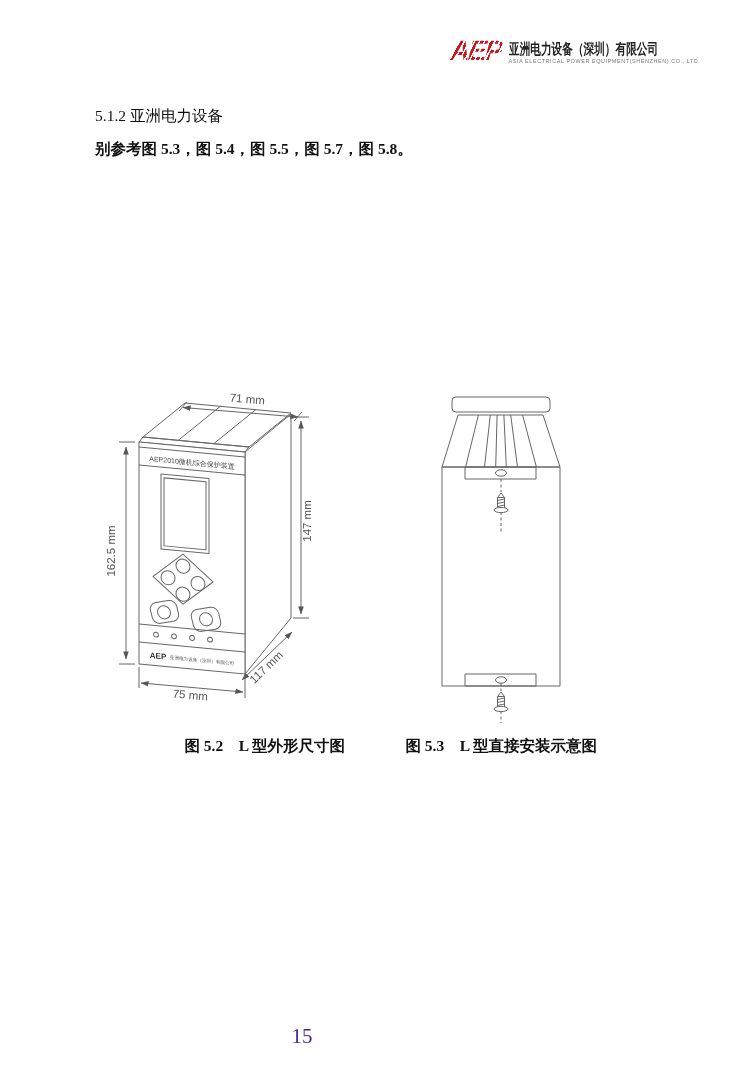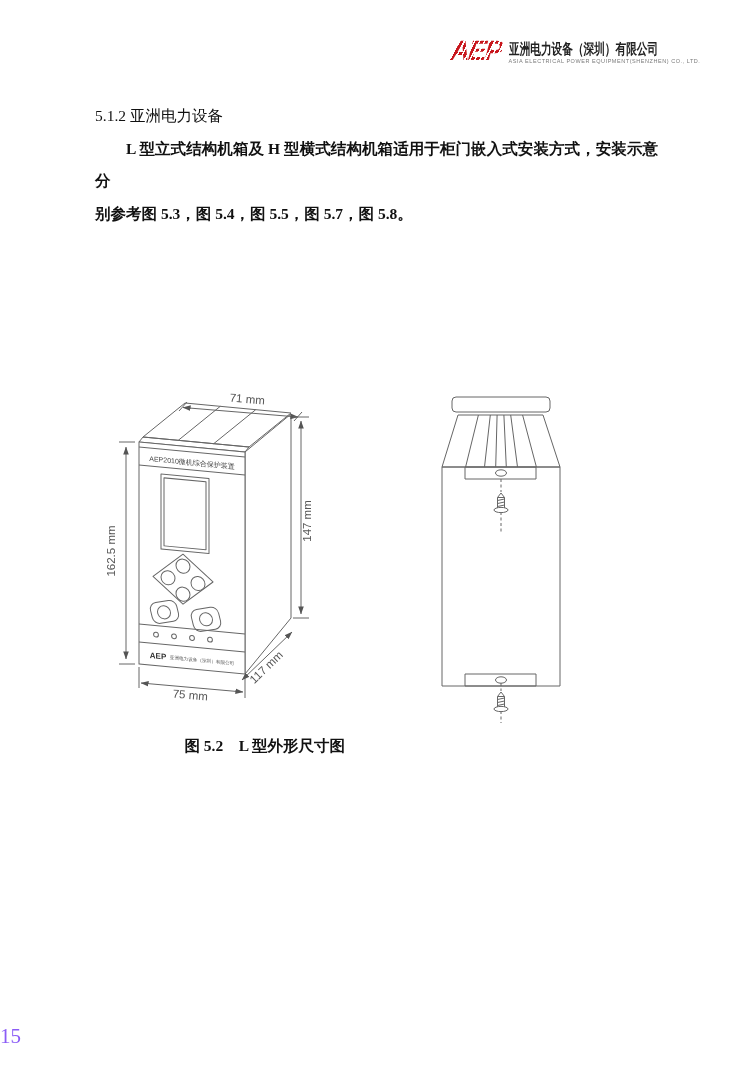--- a/index.html
+++ b/index.html
@@ -28,40 +28,39 @@
   .just{text-align:justify;text-align-last:justify;}
   .indent{text-indent:31px;}
 
   
   .fig52{position:absolute;left:105px;top:390px;width:235px;height:320px;}
   .fig53{position:absolute;left:428px;top:392px;width:150px;height:335px;}
   .caption{position:absolute;top:736px;font-size:15.5px;font-weight:bold;text-align:right;color:#111;}
   .cap52{left:100px;width:245px;}
   .cap53{left:392px;width:205px;}
 
-  .pageno{position:absolute;top:1024px;left:0;width:604px;font-size:21px;color:#8b5cf6;}
+  .pageno{position:absolute;top:1024px;left:0;width:604px;text-align:center;font-size:21px;color:#4c1d95;}
 
   svg text{font-family:"Liberation Sans","DejaVu Sans",sans-serif;}
 </style>
 </head>
 <body>
 
 <div class="page">
 
   <div class="header">
     <div class="logo-text">AEP</div>
     <div class="company">
       <div class="company-cn">亚洲电力设备（深圳）有限公司</div>
       <div class="company-en">ASIA ELECTRICAL POWER EQUIPMENT(SHENZHEN) CO., LTD.</div>
     </div>
   </div>
 
   <div class="content">
     <div class="line heading">5.1.2 亚洲电力设备</div>
-    <div class="line para just indent">L 型立式结构机箱及 H 型横式结构机箱适用于柜门嵌入式安装方式，安装示意分</div>
     <div class="line para">别参考图 5.3，图 5.4，图 5.5，图 5.7，图 5.8。</div>
   </div>
 
   <svg class="fig52" viewBox="0 0 235 320">
     <defs>
       <marker id="ar" viewBox="0 0 10 10" refX="9.5" refY="5" markerWidth="8" markerHeight="8" orient="auto-start-reverse">
         <path d="M0,1.5 L10,5 L0,8.5 z" fill="#555"></path>
       </marker>
     </defs>
 
@@ -184,15 +183,16 @@
         <line x1="3.5" y1="4.5" x2="3.5" y2="15"></line>
         <line x1="-3.5" y1="7.5" x2="3.5" y2="6"></line>
         <line x1="-3.5" y1="10.5" x2="3.5" y2="9"></line>
         <line x1="-3.5" y1="13.5" x2="3.5" y2="12"></line>
         <ellipse cx="0" cy="17" rx="7" ry="2.6" fill="#fff"></ellipse>
       </g>
     </g>
   </svg>
 
   <div class="caption cap52">图 5.2　L 型外形尺寸图</div>
+  <div class="caption cap53">图 5.3　L 型直接安装示意图</div>
 
   <div class="pageno">15</div>
 </div>
 
 </body></html>

